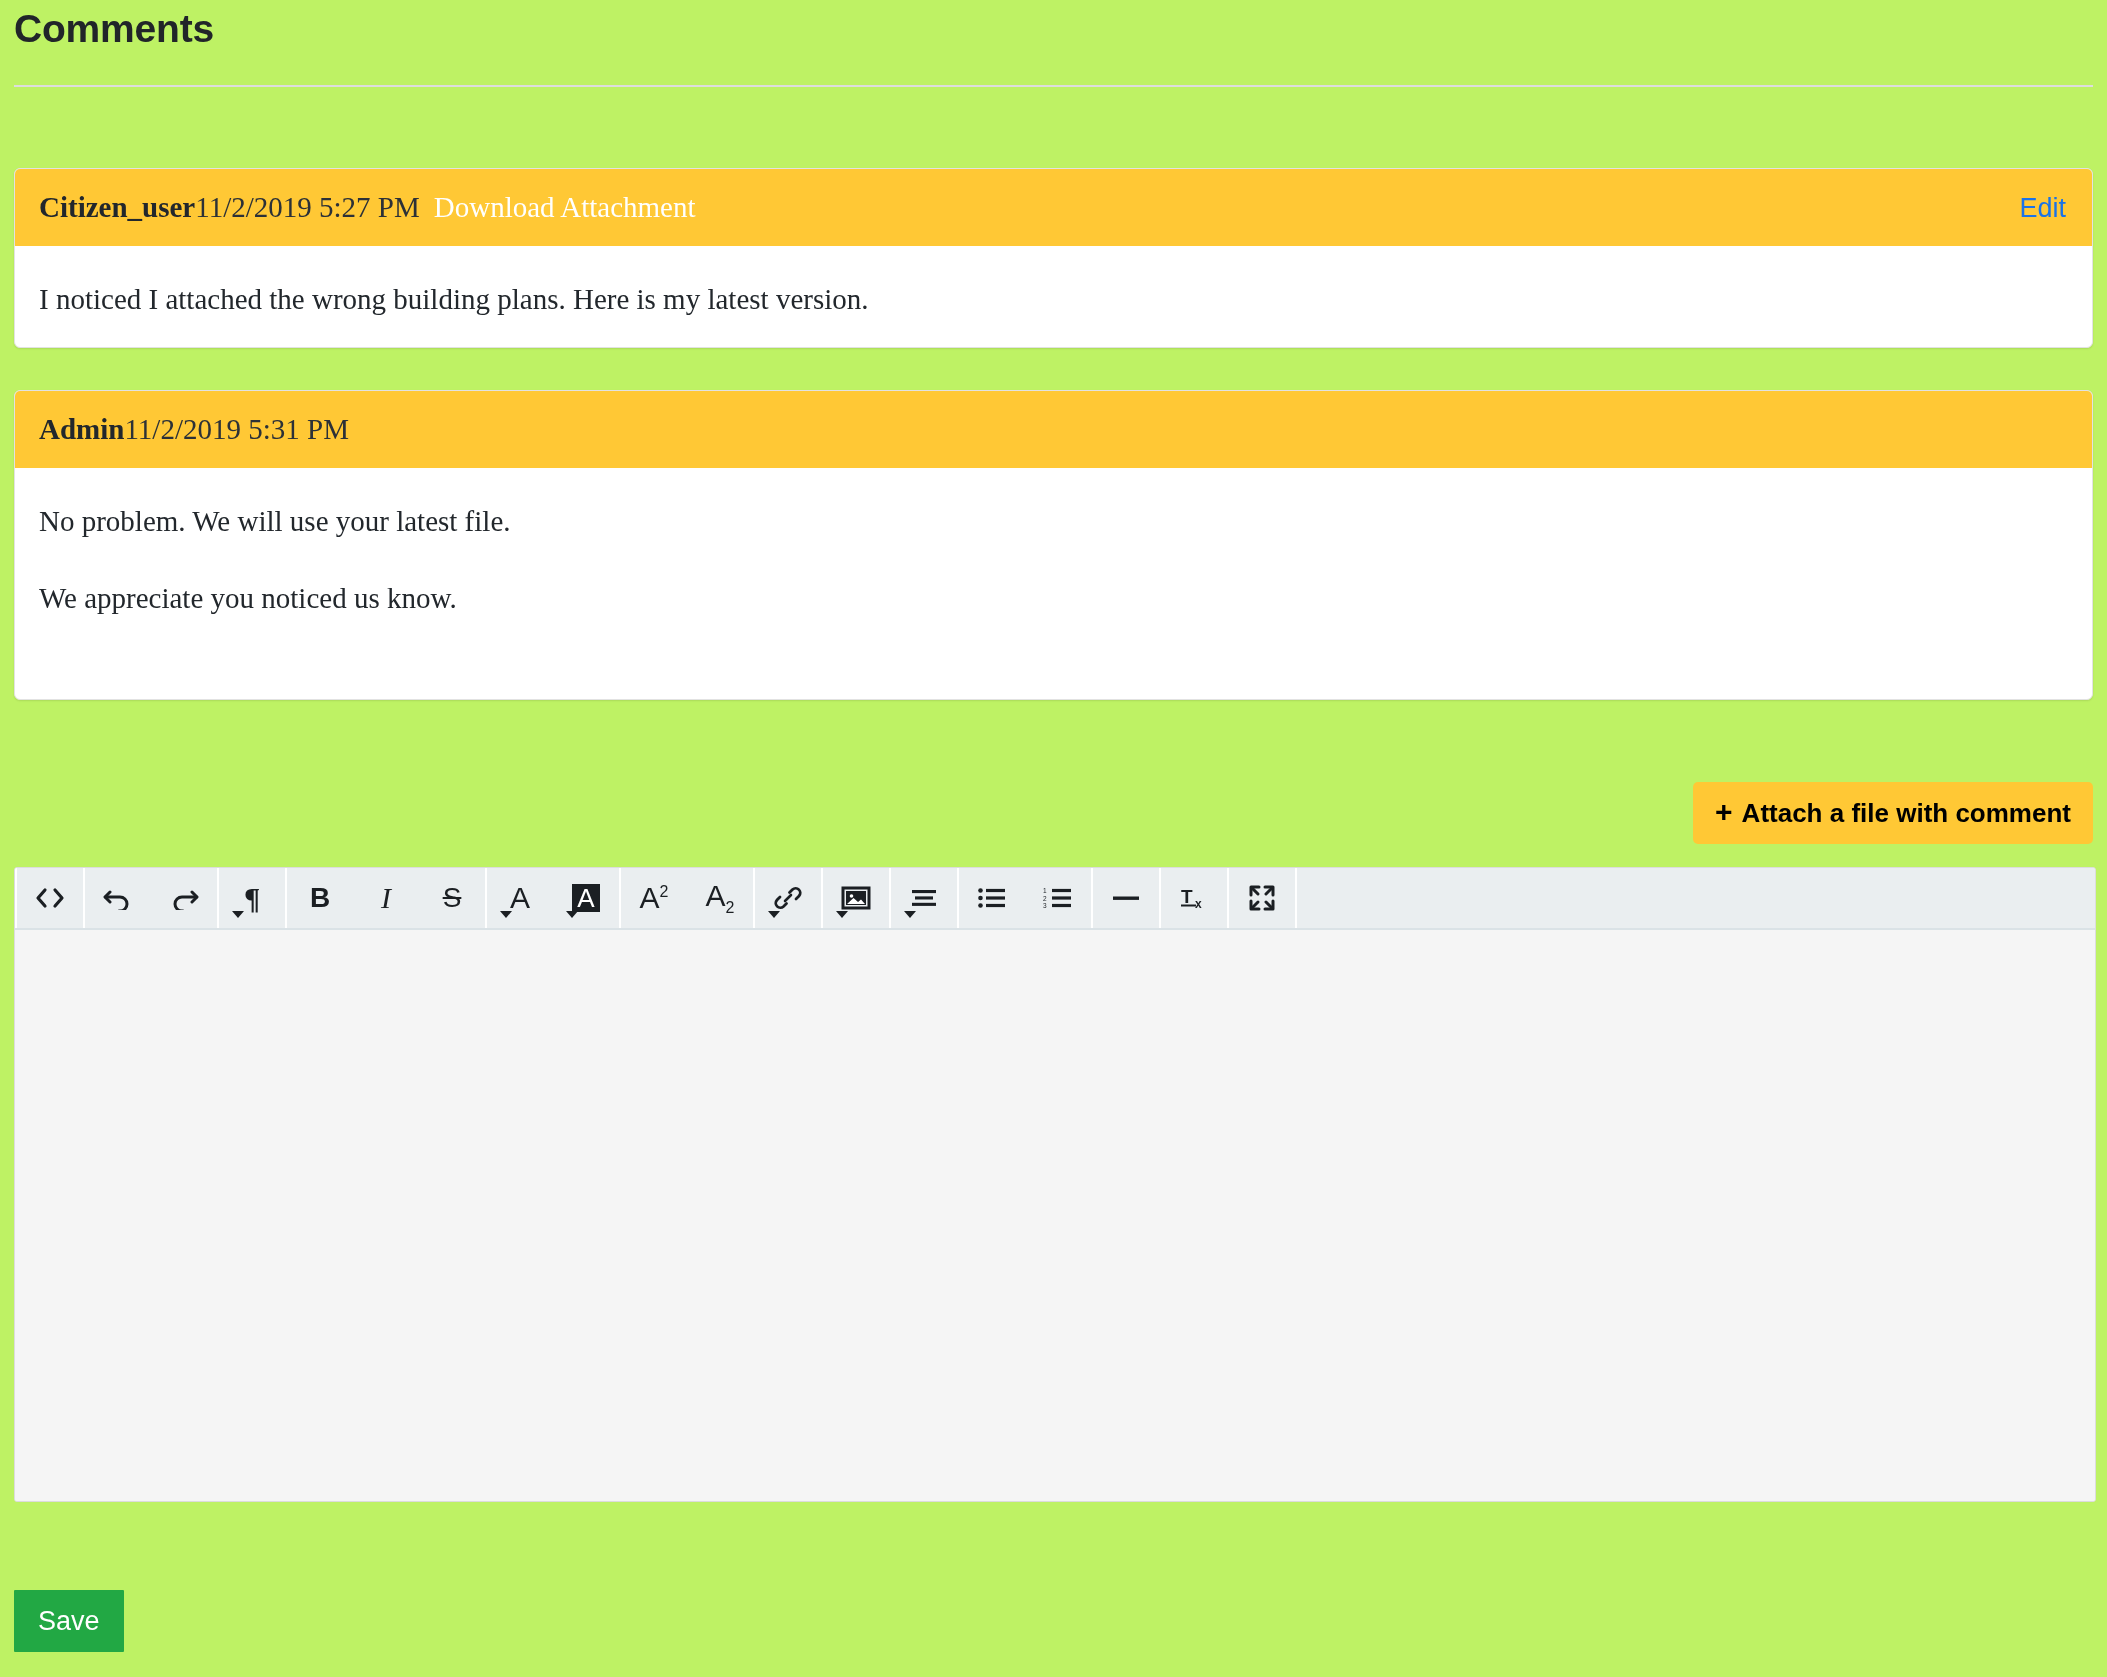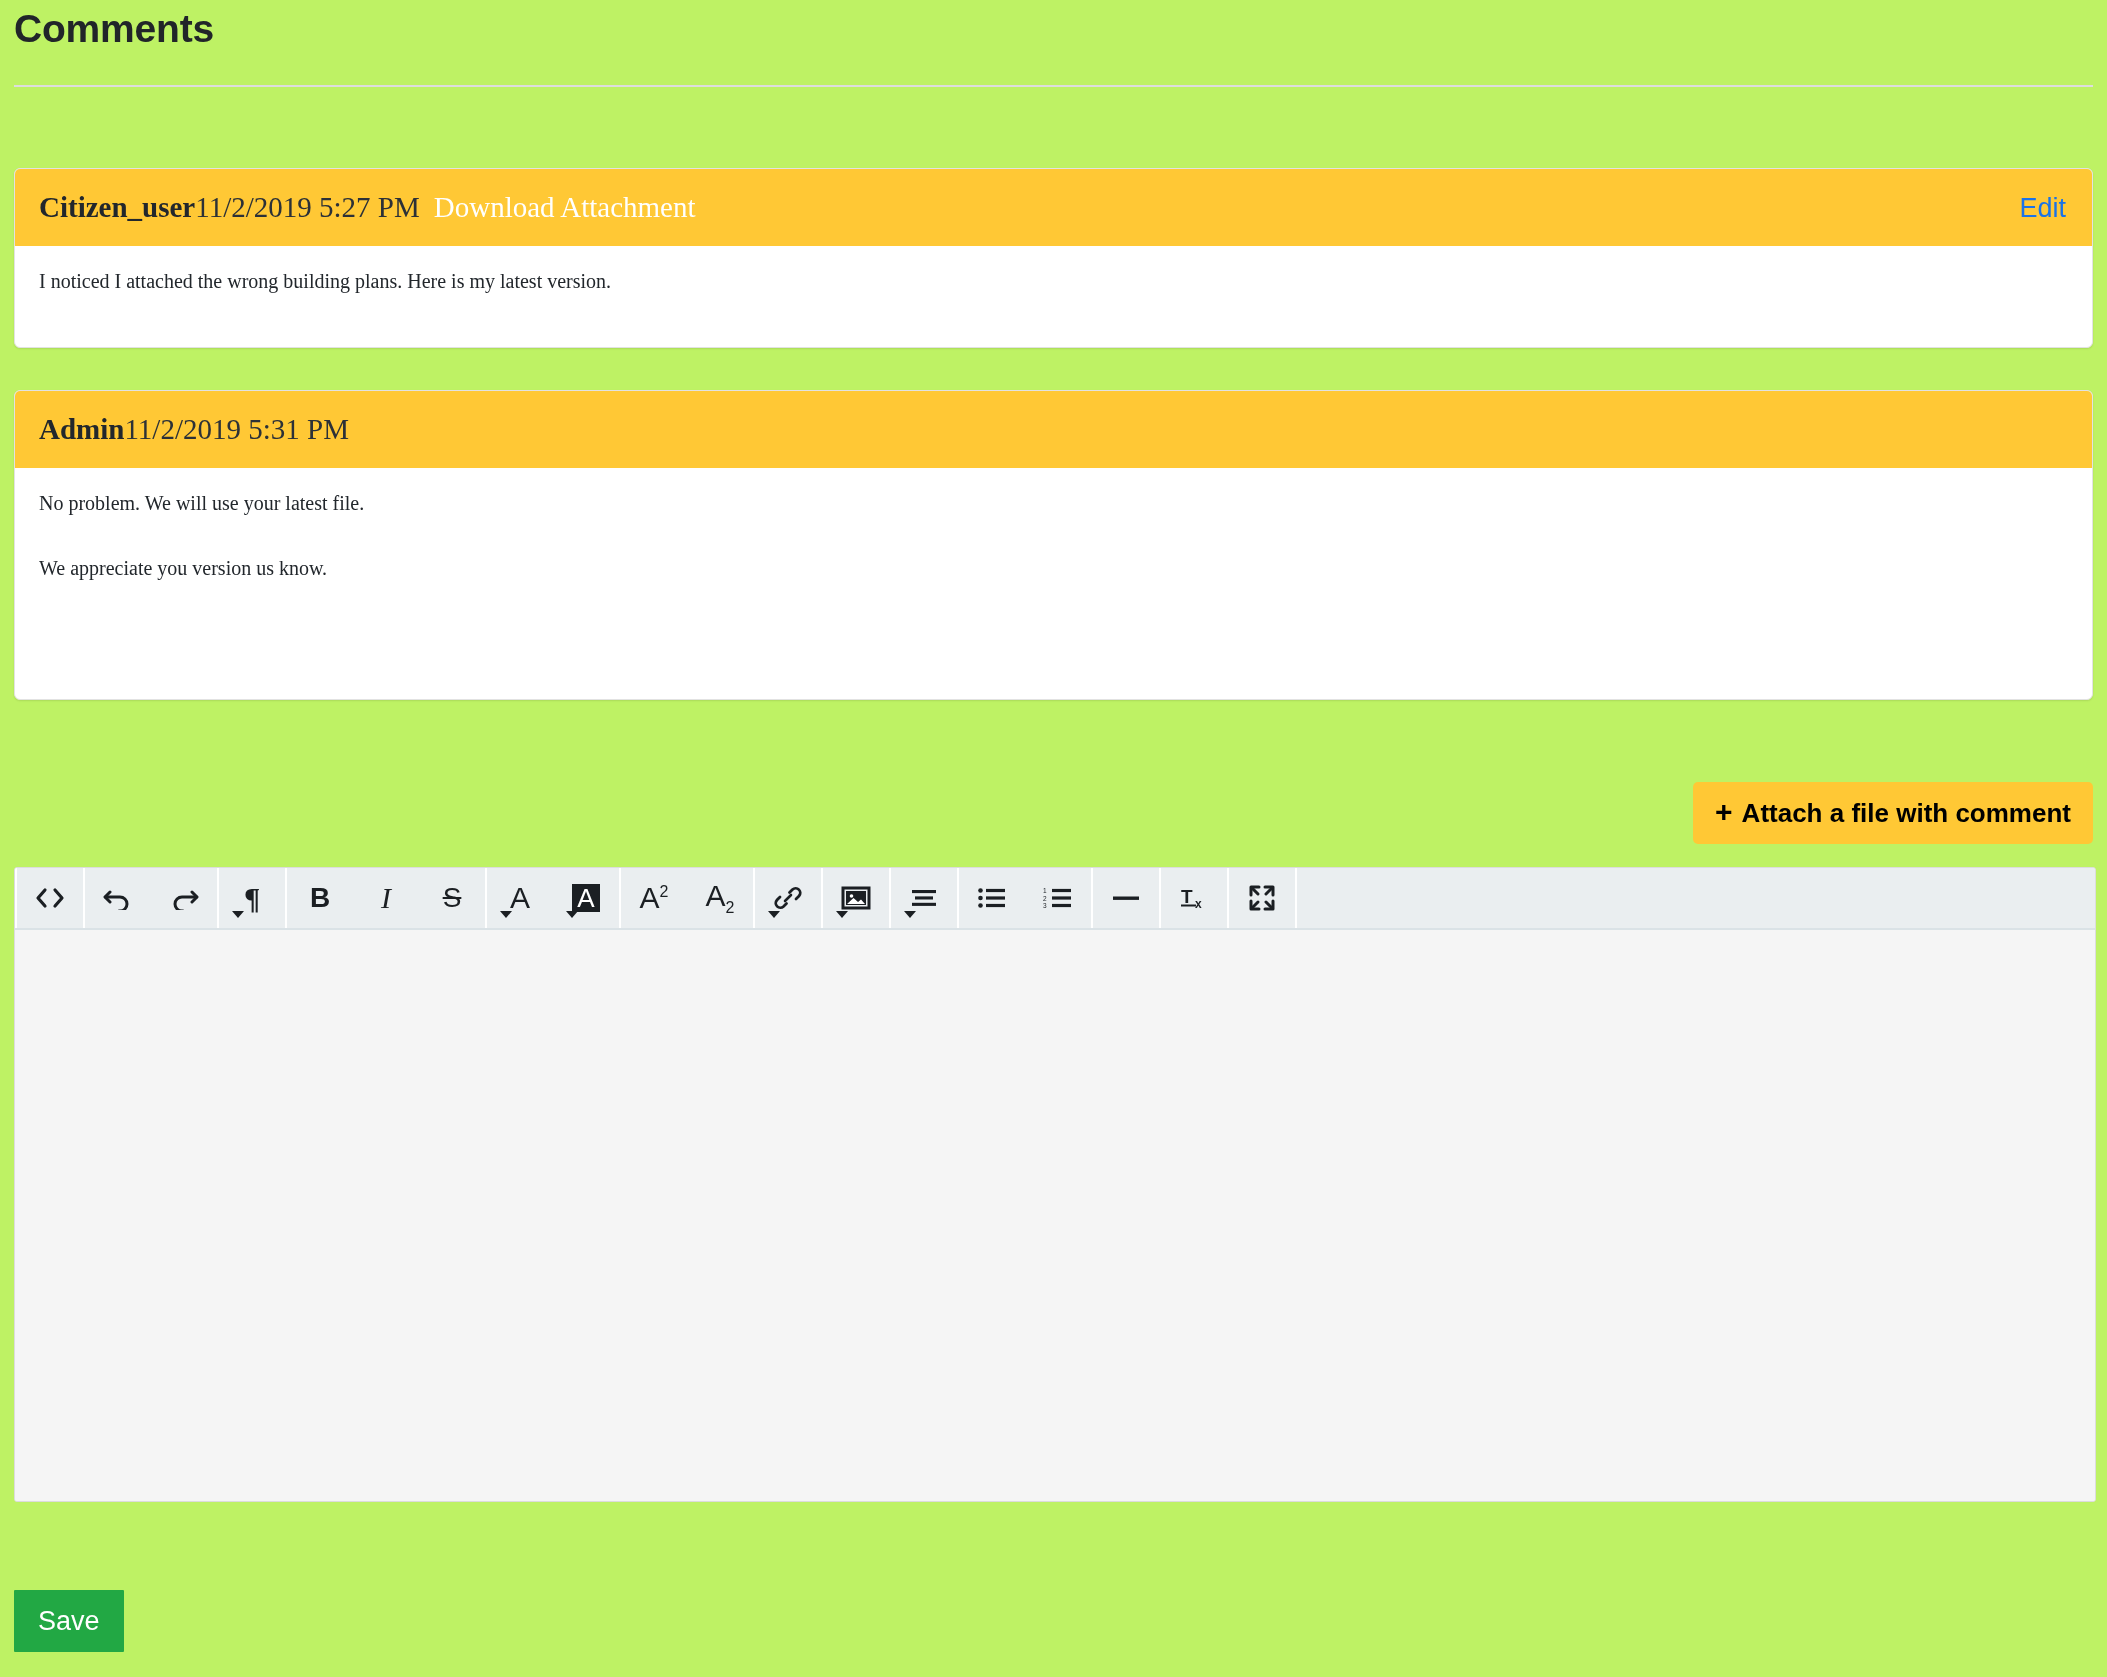--- a/index.html
+++ b/index.html
@@ -82,23 +82,24 @@
     transform: translateY(-50%);
     color: #1a73e8;
     font-family: "Liberation Sans", sans-serif;
     font-size: 27px;
     text-decoration: none;
     cursor: pointer;
   }
   .comment-body {
     padding: 22px 24px 20px 24px;
     font-family: "Liberation Serif", serif;
-    font-size: 20px;
+    font-size: 29px;
     color: #22272c;
     line-height: 1.35;
+    margin-top: 12px;
   }
   .comment-body p { margin: 0 0 38px 0; }
   .comment-body p:last-child { margin-bottom: 0; }
 
   
   .attach-btn {
     position: absolute;
     right: 14px;
     top: 782px;
     height: 62px;
@@ -236,21 +237,21 @@
     </div>
   </div>
 
   <div class="comment-card two">
     <div class="comment-head">
       <span class="comment-author">Admin</span>
       <span class="comment-time">11/2/2019 5:31 PM</span>
     </div>
     <div class="comment-body">
       <p>No problem. We will use your latest file.</p>
-      <p>We appreciate you version us know.</p>
+      <p>We appreciate you noticed us know.</p>
     </div>
   </div>
 
   <button class="attach-btn">
     <span class="plus">+</span>
     <span>Attach a file with comment</span>
   </button>
 
   <div class="editor">
     <div class="toolbar">

